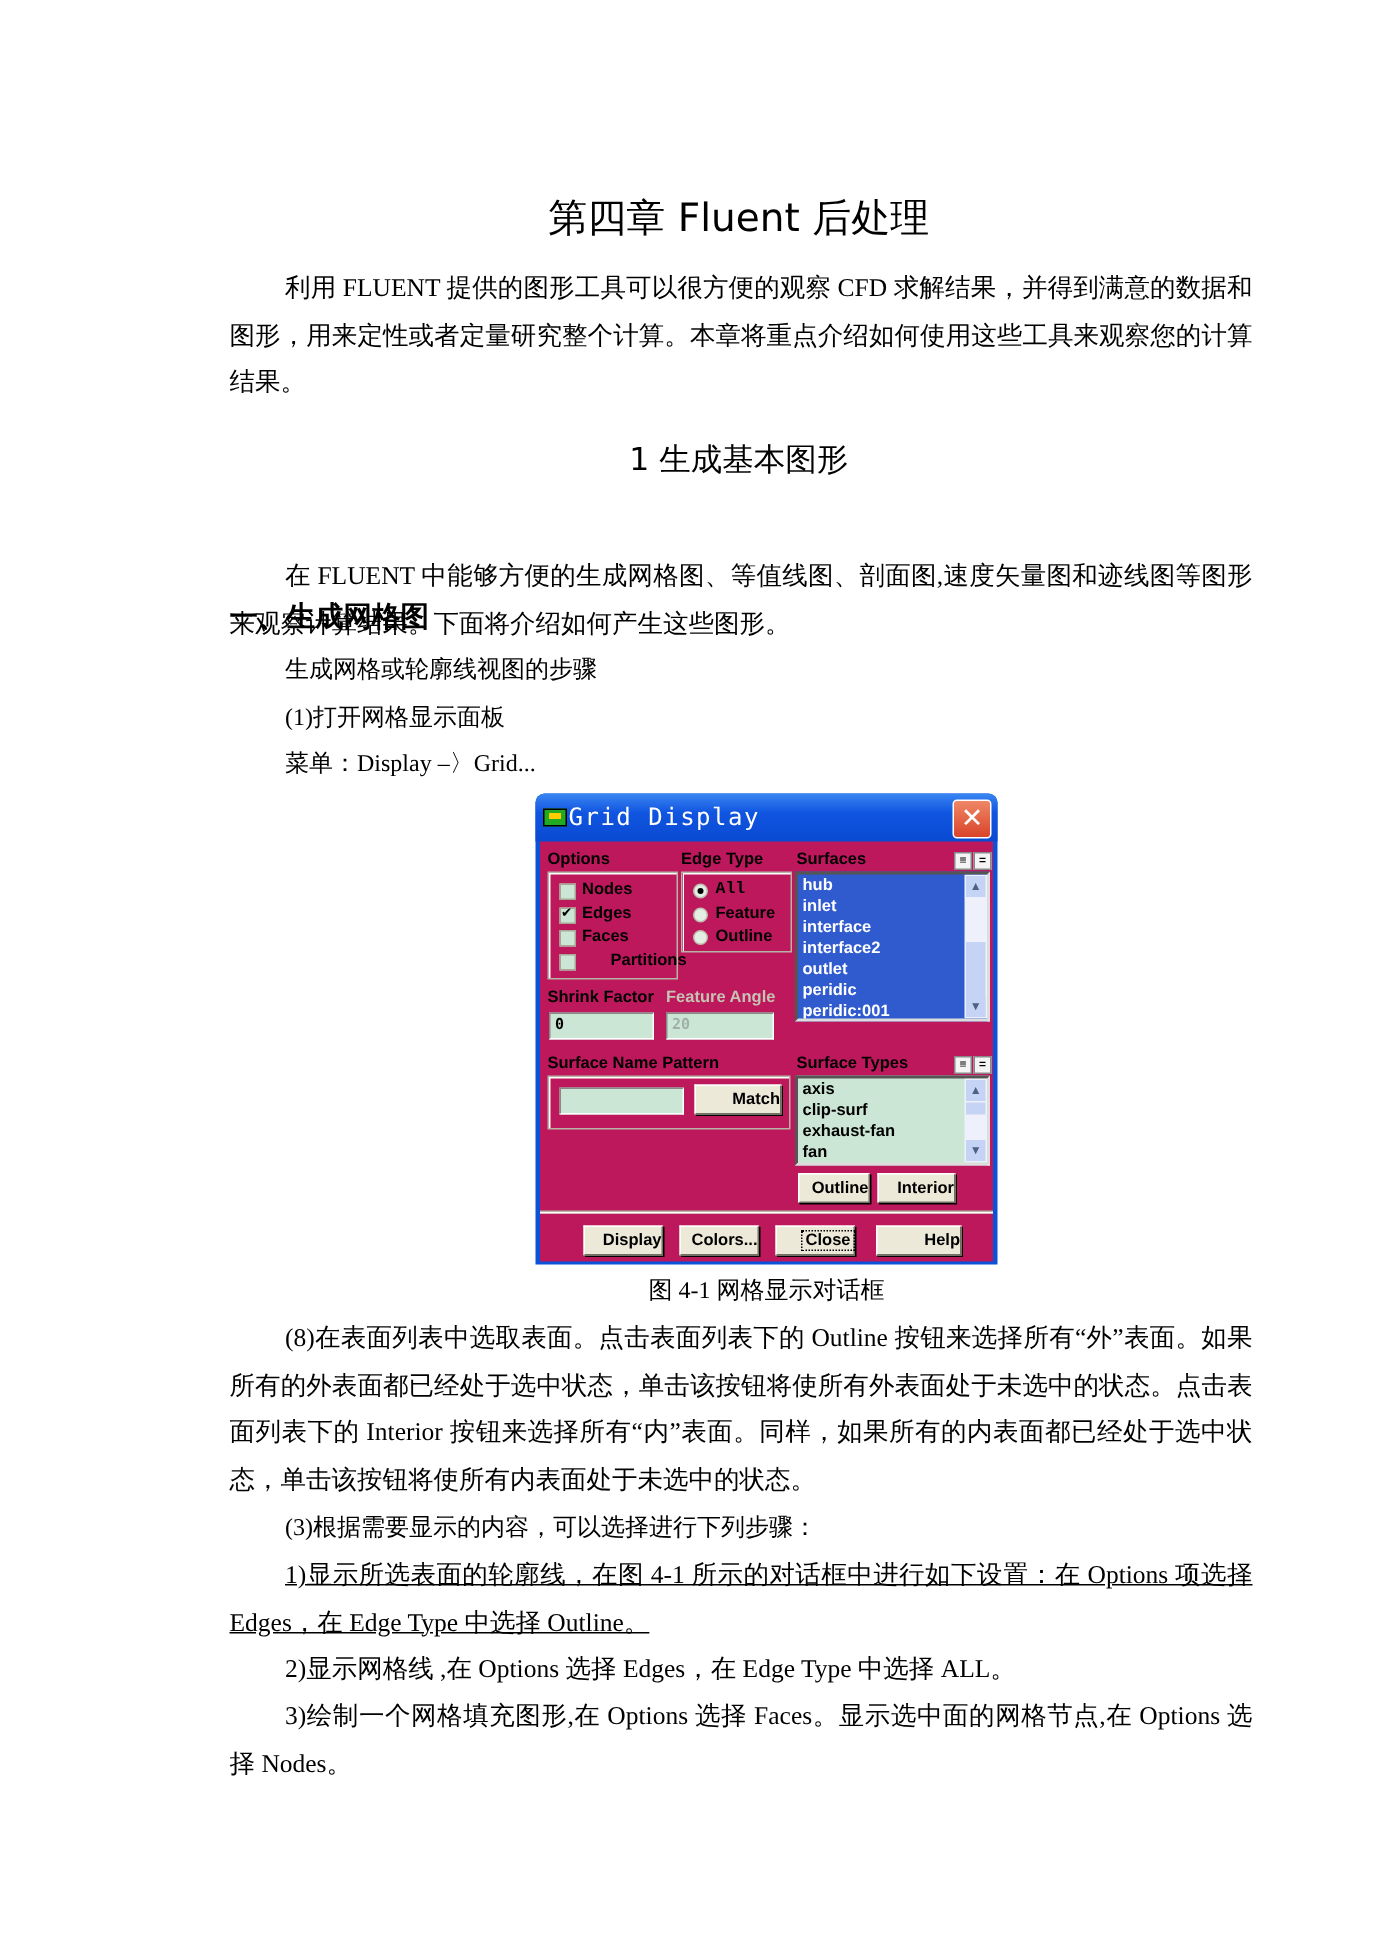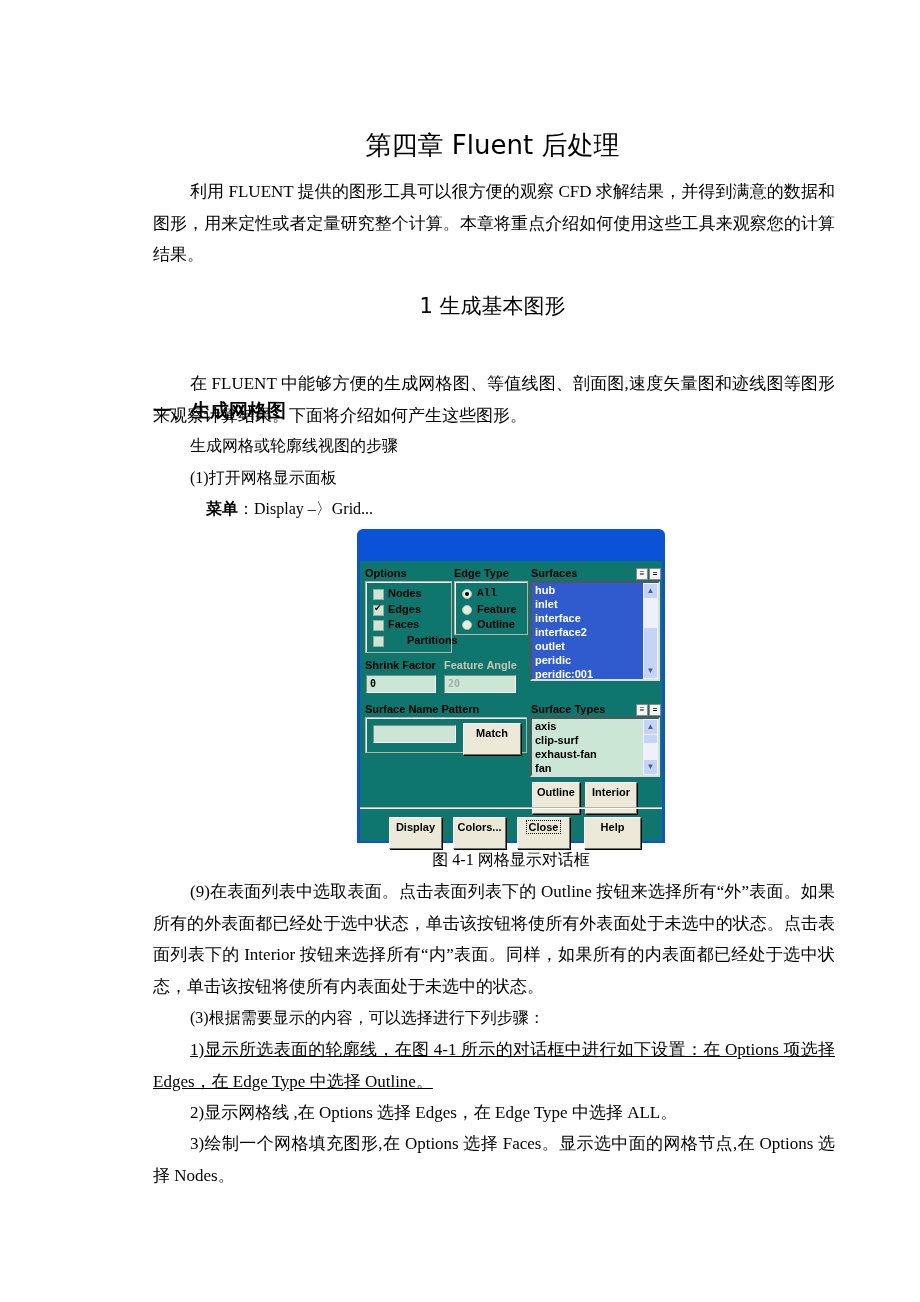--- a/index.html
+++ b/index.html
@@ -5,63 +5,68 @@
   html, body { margin: 0; padding: 0; background: #ffffff; }
   body { width: 920px; height: 1302px; position: relative; overflow: hidden; font-family: "Liberation Serif", "DejaVu Serif", serif; color: #000; }
   .abs { position: absolute; }
   .h1 { top: 128px; left: 0; width: 985px; text-align: center; font-family: "DejaVu Sans", "Liberation Sans", sans-serif; font-size: 26px; letter-spacing: 0px; }
   .h2 { top: 292px; left: 0; width: 985px; text-align: center; font-family: "DejaVu Sans", "Liberation Sans", sans-serif; font-size: 21px; }
   .h3 { left: 153px; top: 398px; font-family: "DejaVu Sans", "Liberation Sans", sans-serif; font-size: 19px; font-weight: bold; }
   .p { left: 153px; width: 682px; font-size: 17px; line-height: 31.5px; text-align: justify; }
   .indent { text-indent: 37px; }
   .line { left: 190px; font-size: 16px; }
   .caption { top: 850px; left: 0; width: 1022px; text-align: center; font-size: 16px; }
-  .bold { font-weight: bold; margin-left: 16px; }
+  .bold { font-weight: normal; }
 
   
   .dlg { left: 357px; top: 529px; width: 308px; height: 314px; background: #0a53d8; border-radius: 6px 6px 0 0; box-sizing: border-box; }
   .titlebar { position: absolute; left: 0; top: 0; width: 308px; height: 32px; background: linear-gradient(#3a86f2, #1055e0 40%, #0a4ad2); border-radius: 6px 6px 0 0; }
   .title-icon { position: absolute; left: 5px; top: 10px; width: 14px; height: 10px; background: #22aa22; border: 1px solid #000; }
   .title-icon::after { content: ""; position: absolute; left: 3px; top: 2px; width: 8px; height: 4px; background: #ffcc00; }
   .title-text { position: absolute; left: 22px; top: 6px; color: #fff; font-family: "DejaVu Sans Mono", "Liberation Mono", monospace; font-size: 16px; letter-spacing: 1px; }
   .close-x { position: absolute; right: 4px; top: 4px; width: 24px; height: 24px; background: linear-gradient(#ef8766, #d9442a); border: 1px solid #fff; border-radius: 3px; color: #fff; font-family: "DejaVu Sans", sans-serif; font-weight: bold; font-size: 18px; line-height: 24px; text-align: center; }
-  .body { position: absolute; left: 3px; top: 32px; width: 302px; height: 280px; background: #0f766e; font-family: "Liberation Sans", "DejaVu Sans", sans-serif; font-size: 11px; font-weight: bold; }
+  .body { position: absolute; left: 3px; top: 32px; width: 302px; height: 280px; background: #be185d; font-family: "Liberation Sans", "DejaVu Sans", sans-serif; font-size: 11px; font-weight: bold; }
   .lbl { position: absolute; font-size: 11px; font-weight: bold; color: #000; }
   .grp { position: absolute; border: 1px solid #b8b4a4; box-shadow: 1px 1px 0 #fff inset; }
   .chk { position: absolute; width: 9px; height: 9px; border: 1px solid #a9a597; background: #cbe6d4; }
   .chk.on::after { content: "✔"; position: absolute; left: 0; top: -3px; font-size: 9px; color: #000; }
   .rad { position: absolute; width: 8px; height: 8px; border-radius: 50%; background: #e3efe3; border: 1px solid #c0c0b0; }
   .rad.on::after { content: ""; position: absolute; left: 2px; top: 2px; width: 4px; height: 4px; border-radius: 50%; background: #000; }
   .field { position: absolute; height: 18px; background: #cbe6d4; border: 1px solid #888; border-right-color: #fff; border-bottom-color: #fff; box-sizing: border-box; font-family: "DejaVu Sans Mono", monospace; font-size: 10px; padding-left: 3px; line-height: 16px; }
   .field.dis { color: #a0b0a6; }
   .list { position: absolute; border: 2px solid #555; border-right-color: #ddd; border-bottom-color: #ddd; box-sizing: border-box; overflow: hidden; }
   .list .item { height: 14px; line-height: 14px; padding-left: 3px; font-size: 11px; font-weight: bold; }
   .sel { background: #2f5bcf; }
   .sel .item { color: #fff; }
   .types { background: #cbe6d4; }
   .sb { position: absolute; right: 0; top: 0; width: 15px; height: 100%; background: #eef1fb; }
   .sb .a { position: absolute; left: 1px; width: 13px; height: 14px; background: #c5d3f5; color: #4d6185; font-size: 8px; line-height: 14px; text-align: center; }
   .sb .thumb { position: absolute; left: 1px; width: 13px; background: #c5d3f5; }
-  .btn { position: absolute; height: 32px; background: #ece9d8; border: 1px solid #fff; border-right-color: #716f64; border-bottom-color: #716f64; box-shadow: 1px 1px 0 #000; box-sizing: border-box; text-align: center; line-height: 18px; font-size: 11px; font-weight: bold; }
+  .btn { position: absolute; height: 20px; background: #ece9d8; border: 1px solid #fff; border-right-color: #716f64; border-bottom-color: #716f64; box-shadow: 1px 1px 0 #000; box-sizing: border-box; text-align: right; line-height: 18px; font-size: 11px; font-weight: bold; }
   .btn.focus span { outline: 1px dotted #000; padding: 0 2px; }
   .mini { position: absolute; width: 10px; height: 10px; border: 1px solid #888; background: #f4f4f4; font-size: 8px; line-height: 10px; text-align: center; }
 </style>
 </head>
 <body>
 
 <div class="abs h1">第四章  Fluent 后处理</div>
 <div class="abs p indent" style="top:176px;">利用 FLUENT 提供的图形工具可以很方便的观察 CFD 求解结果，并得到满意的数据和图形，用来定性或者定量研究整个计算。本章将重点介绍如何使用这些工具来观察您的计算结果。</div>
 <div class="abs h2">1  生成基本图形</div>
 <div class="abs p indent" style="top:340px;margin-top:28px;">在 FLUENT 中能够方便的生成网格图、等值线图、剖面图,速度矢量图和迹线图等图形来观察计算结果。下面将介绍如何产生这些图形。</div>
 <div class="abs h3">一、生成网格图</div>
 <div class="abs line" style="top:436px;">生成网格或轮廓线视图的步骤</div>
 <div class="abs line" style="top:468px;">(1)打开网格显示面板</div>
 <div class="abs line" style="top:499px;"><span class="bold">菜单</span><span>：Display –〉Grid...</span></div>
 
 <div class="abs dlg">
+  <div class="titlebar">
+    <div class="title-icon"></div>
+    <div class="title-text">Grid Display</div>
+    <div class="close-x">✕</div>
+  </div>
   <div class="body">
 
     <div class="lbl" style="left:5px;top:6px;">Options</div>
     <div class="grp" style="left:5px;top:20px;width:85px;height:70px;"></div>
     <div class="chk" style="left:13px;top:28px;"></div>
     <div class="lbl" style="left:28px;top:26px;">Nodes</div>
     <div class="chk on" style="left:13px;top:44px;"></div>
     <div class="lbl" style="left:28px;top:42px;">Edges</div>
     <div class="chk" style="left:13px;top:59px;"></div>
     <div class="lbl" style="left:28px;top:57px;">Faces</div>
@@ -126,17 +131,17 @@
     <div style="position:absolute;left:0;top:246px;width:302px;height:1px;background:#b8b4a4;border-bottom:1px solid #fff;"></div>
 
     <div class="btn" style="left:29px;top:256px;width:53px;"><span>Display</span></div>
     <div class="btn" style="left:93px;top:256px;width:53px;"><span>Colors...</span></div>
     <div class="btn focus" style="left:157px;top:256px;width:53px;"><span>Close</span></div>
     <div class="btn" style="left:224px;top:256px;width:57px;"><span>Help</span></div>
   </div>
 </div>
 
 <div class="abs caption">图  4-1    网格显示对话框</div>
-<div class="abs p indent" style="top:876px;">(9)在表面列表中选取表面。点击表面列表下的 Outline 按钮来选择所有“外”表面。如果所有的外表面都已经处于选中状态，单击该按钮将使所有外表面处于未选中的状态。点击表面列表下的 Interior 按钮来选择所有“内”表面。同样，如果所有的内表面都已经处于选中状态，单击该按钮将使所有内表面处于未选中的状态。</div>
+<div class="abs p indent" style="top:876px;">(8)在表面列表中选取表面。点击表面列表下的 Outline 按钮来选择所有“外”表面。如果所有的外表面都已经处于选中状态，单击该按钮将使所有外表面处于未选中的状态。点击表面列表下的 Interior 按钮来选择所有“内”表面。同样，如果所有的内表面都已经处于选中状态，单击该按钮将使所有内表面处于未选中的状态。</div>
 <div class="abs line" style="top:1008px;">(3)根据需要显示的内容，可以选择进行下列步骤：</div>
 <div class="abs p indent" style="top:1034px;text-decoration:underline;">1)显示所选表面的轮廓线，在图 4-1 所示的对话框中进行如下设置：在 Options 项选择 Edges，在 Edge Type 中选择 Outline。</div>
 <div class="abs p indent" style="top:1097px;">2)显示网格线 ,在 Options 选择 Edges，在 Edge Type 中选择 ALL。</div>
 <div class="abs p indent" style="top:1128px;">3)绘制一个网格填充图形,在 Options 选择 Faces。显示选中面的网格节点,在 Options 选择 Nodes。</div>
 
 </body></html>

